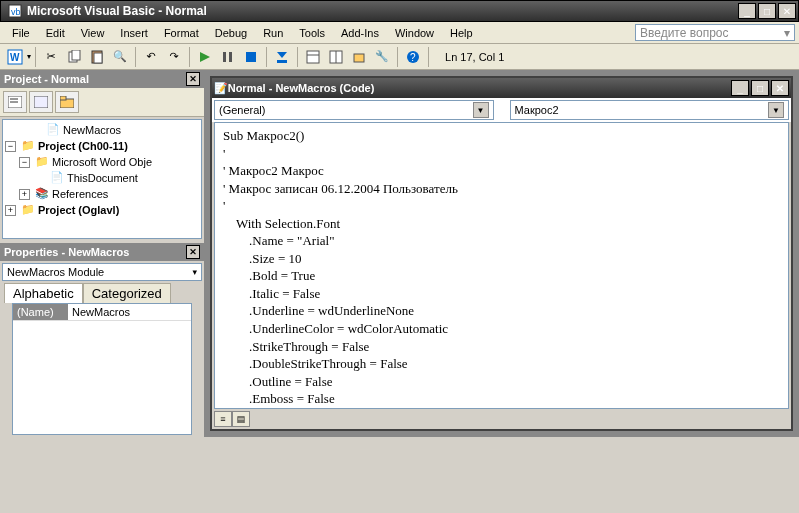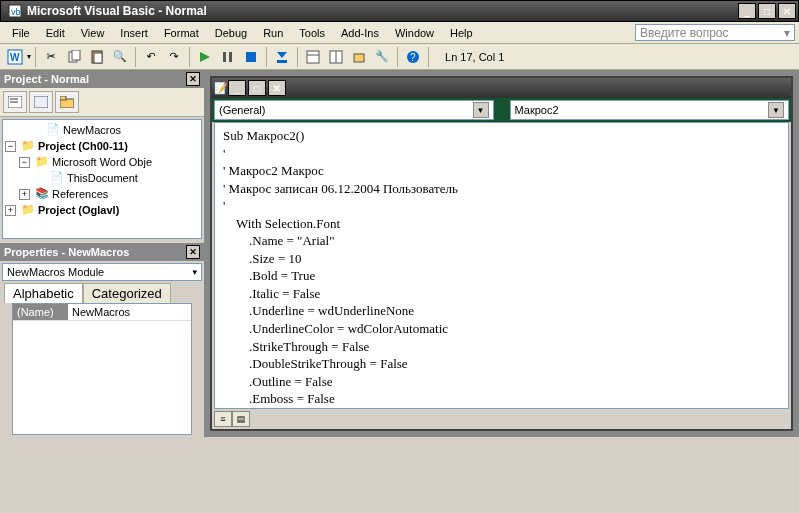--- a/index.html
+++ b/index.html
@@ -31,21 +31,21 @@
 .tabs{display:flex;padding-left:4px}
 .tab{padding:2px 8px;border:1px solid #aca899;background:#ece9d8;font-size:13px;border-bottom:none}
 .tab.active{background:#fff}
 .pgrid{flex:1;background:#fff;border:1px solid #7f9db9;margin:0 12px 2px}
 .prow{display:flex;border-bottom:1px solid #ddd}
 .pcell{padding:2px 4px;font-size:11px}
 .pcell.n{width:55px;background:#888;color:#fff}
 .right{flex:1;background:#888;padding:6px;position:relative}
 .codewin{background:#d4d0c8;border:2px solid #404040;height:100%;display:flex;flex-direction:column}
 .codetitle{background:linear-gradient(#606060,#303030);color:#fff;height:20px;display:flex;align-items:center;padding:0 2px;font-weight:bold;font-size:11px}
-.dropdowns{display:flex;padding:2px;gap:16px;background:#14532d}
+.dropdowns{display:flex;padding:2px;gap:16px;background:#ffffff}
 .dd{flex:1;height:20px;border:1px solid #7f9db9;background:#fff;display:flex;align-items:center;padding:0 4px;font-size:11px}
 .dd .ar{margin-left:auto;width:16px;height:16px;background:#d4d0c8;border:1px solid #888;display:flex;align-items:center;justify-content:center;font-size:8px}
 .code{flex:1;background:#fff;border:1px solid #7f9db9;margin:0 2px 2px;padding:4px 8px;font-family:Liberation Serif, serif;font-size:13px;line-height:1.35;overflow:auto;white-space:pre}
 .viewbtns{display:flex;padding:0 2px 2px}
 .vb{width:18px;height:16px;border:1px solid #888;background:#ece9d8;display:flex;align-items:center;justify-content:center;font-size:9px}
 svg{display:block}
 </style>
 </head>
 <body>
 
@@ -238,20 +238,21 @@
           <div class="pcell">NewMacros</div>
         </div>
       </div>
     </div>
   </div>
 
   <div class="right">
     <div class="codewin">
       <div class="codetitle">
         <span class="ico">📝</span>
+        <span style="flex:1">Normal - NewMacros (Code)</span>
         <div class="winbtns">
           <div class="winbtn">_</div>
           <div class="winbtn">□</div>
           <div class="winbtn">✕</div>
         </div>
       </div>
       <div class="dropdowns">
         <div class="dd">
             <span>(General)</span>
             <span class="ar">▼</span>

